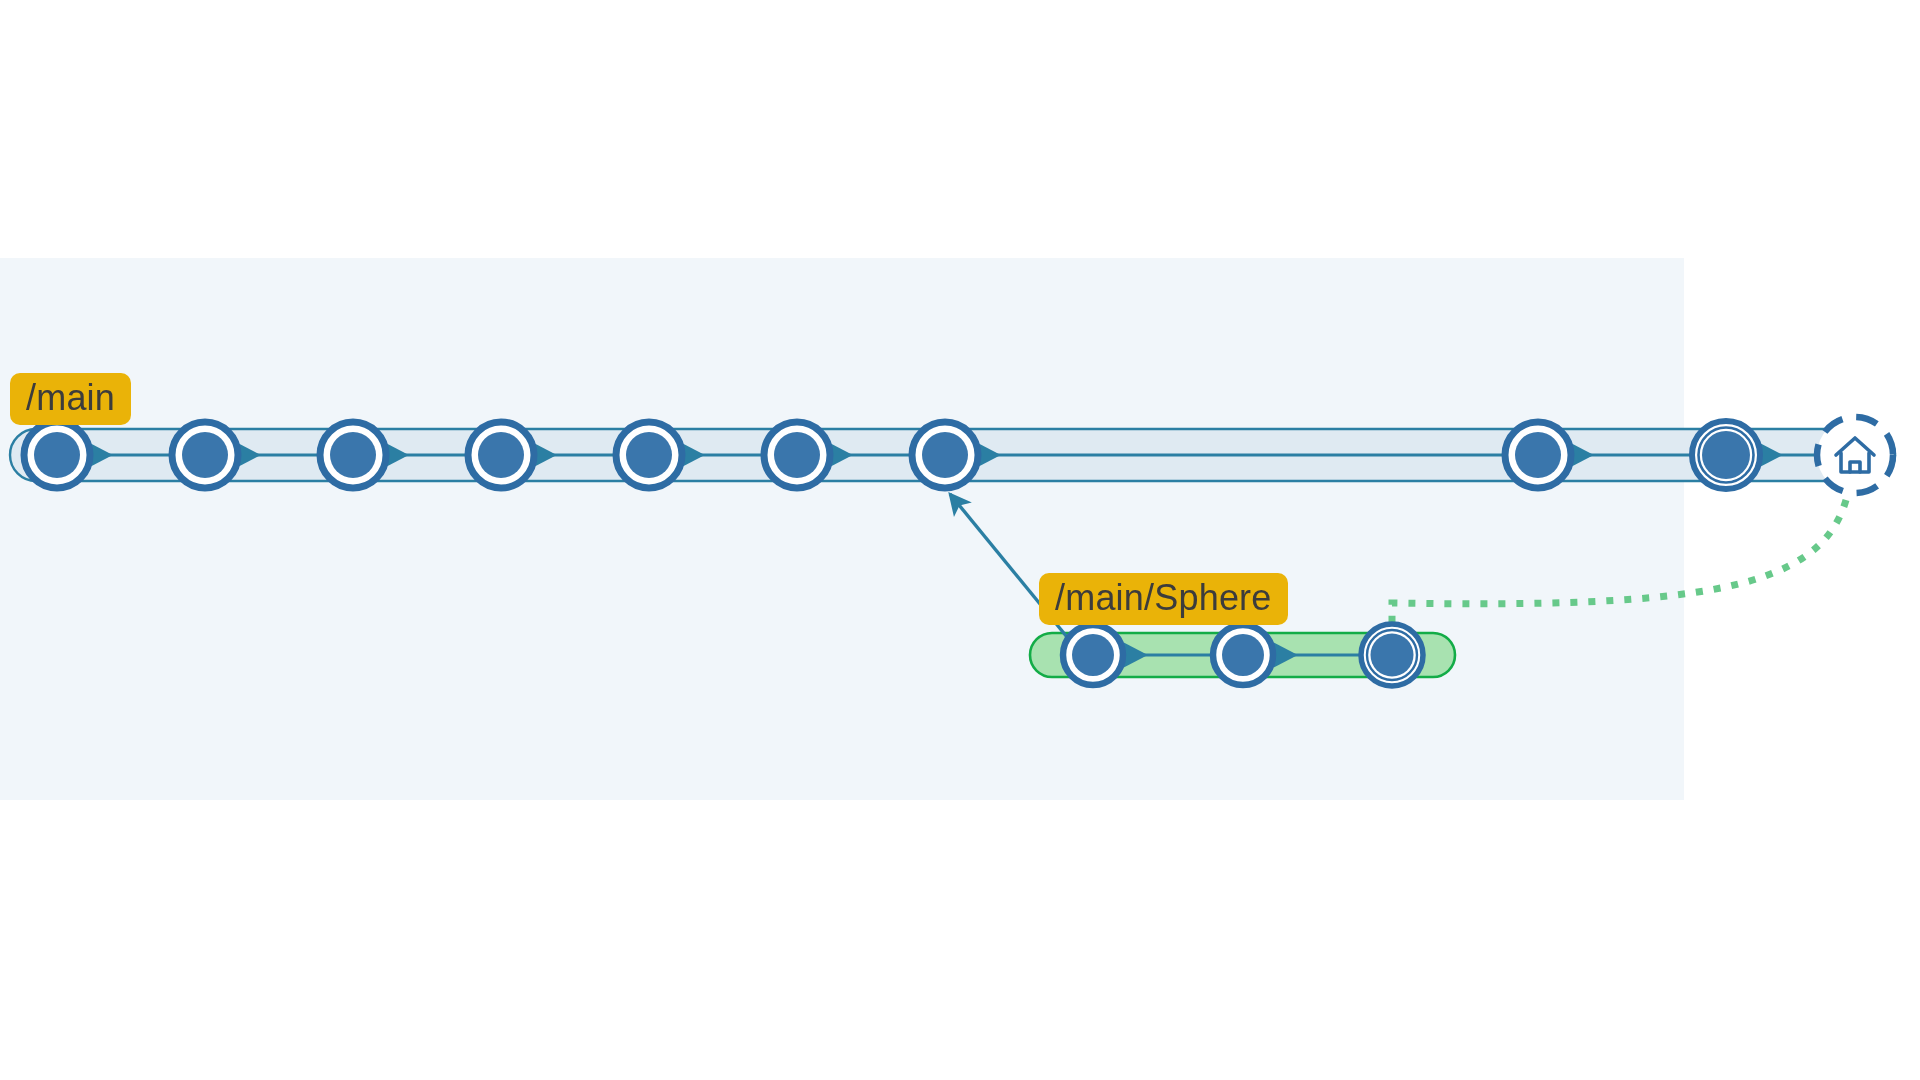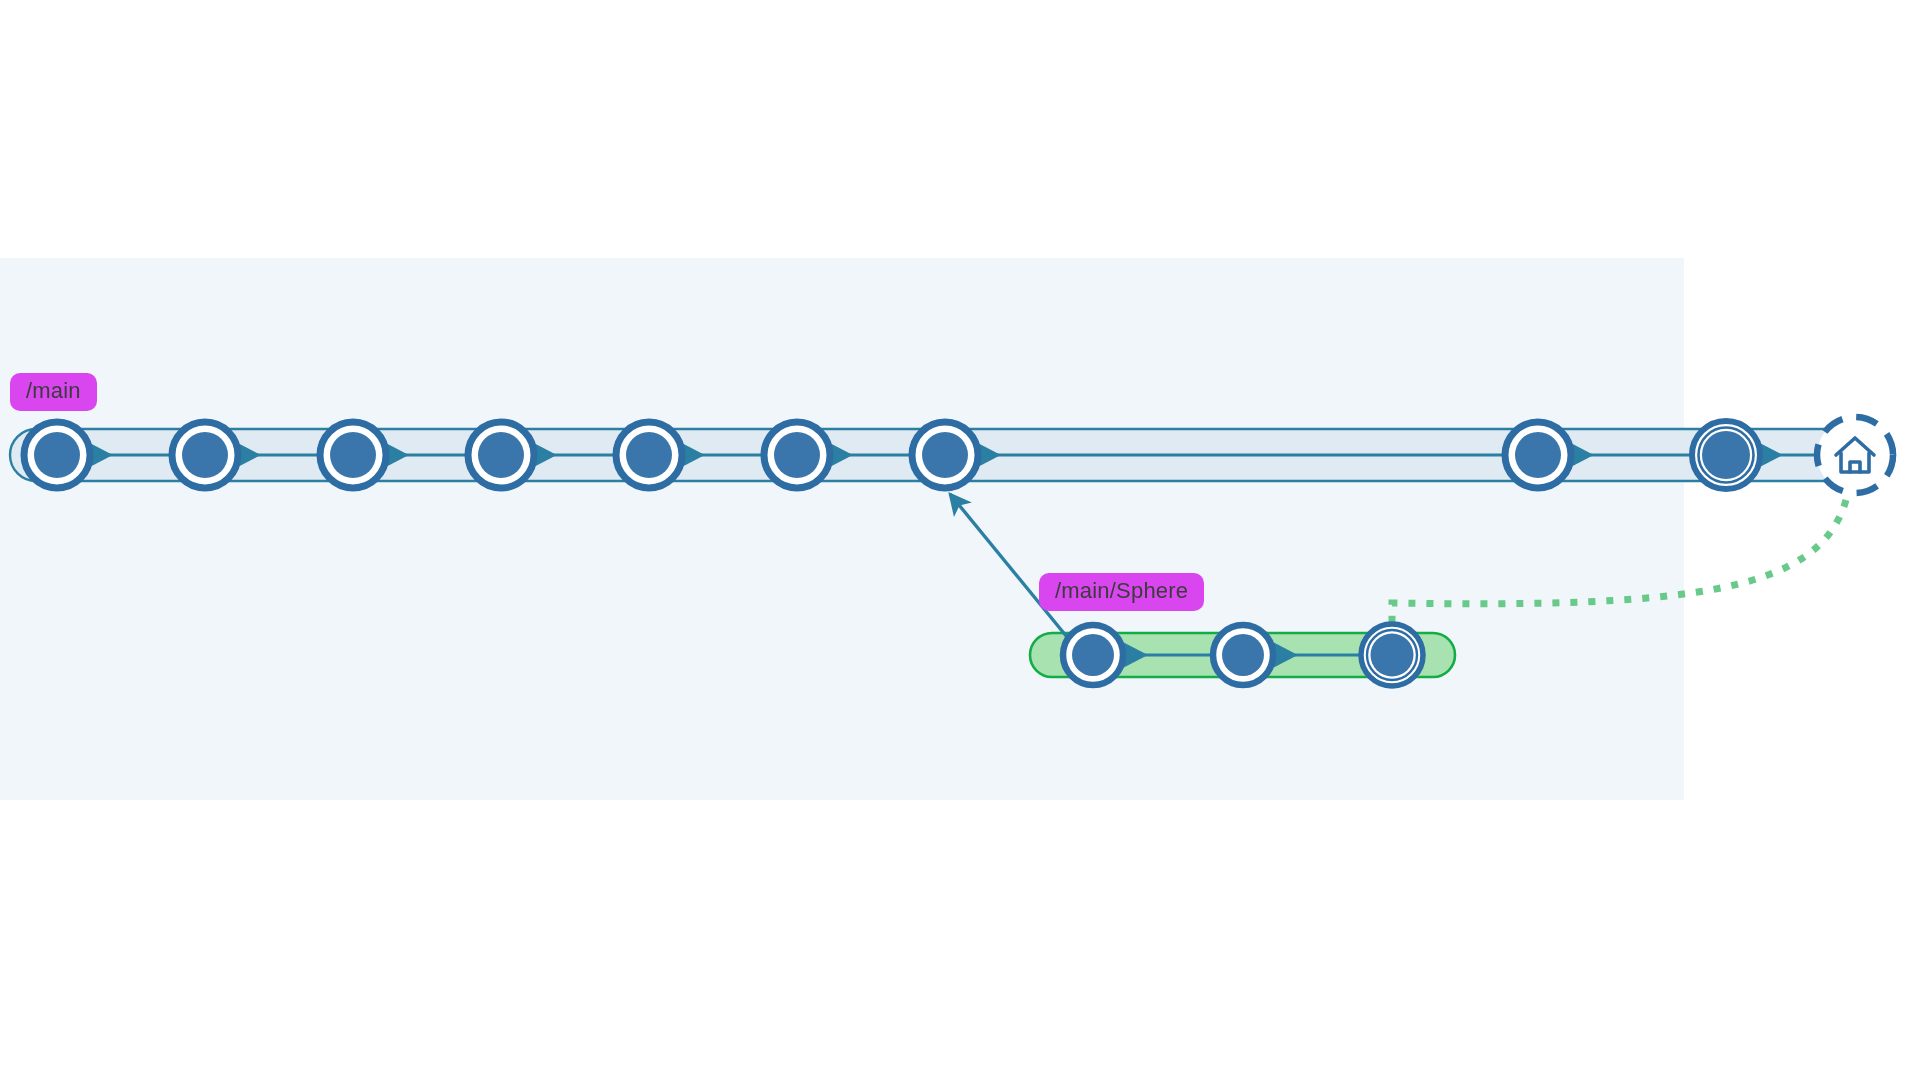--- a/index.html
+++ b/index.html
@@ -21,25 +21,25 @@
   #graph-svg {
     position: absolute;
     left: 0;
     top: 0;
     width: 1920px;
     height: 1080px;
     display: block;
   }
   .branch-label {
     position: absolute;
-    background: #d946ef;
+    background: #eab308;
     color: #3c3c3c;
     border-radius: 10px;
     padding: 7px 16px 9px 16px;
-    font-size: 22px;
+    font-size: 36px;
     line-height: 1;
     letter-spacing: 0.2px;
     white-space: nowrap;
     font-family: "Liberation Sans", sans-serif;
   }
   #label-main { left: 10px; top: 373px; }
   #label-sphere { left: 1039px; top: 573px; text-align: right; }
 </style>
 </head>
 <body>

